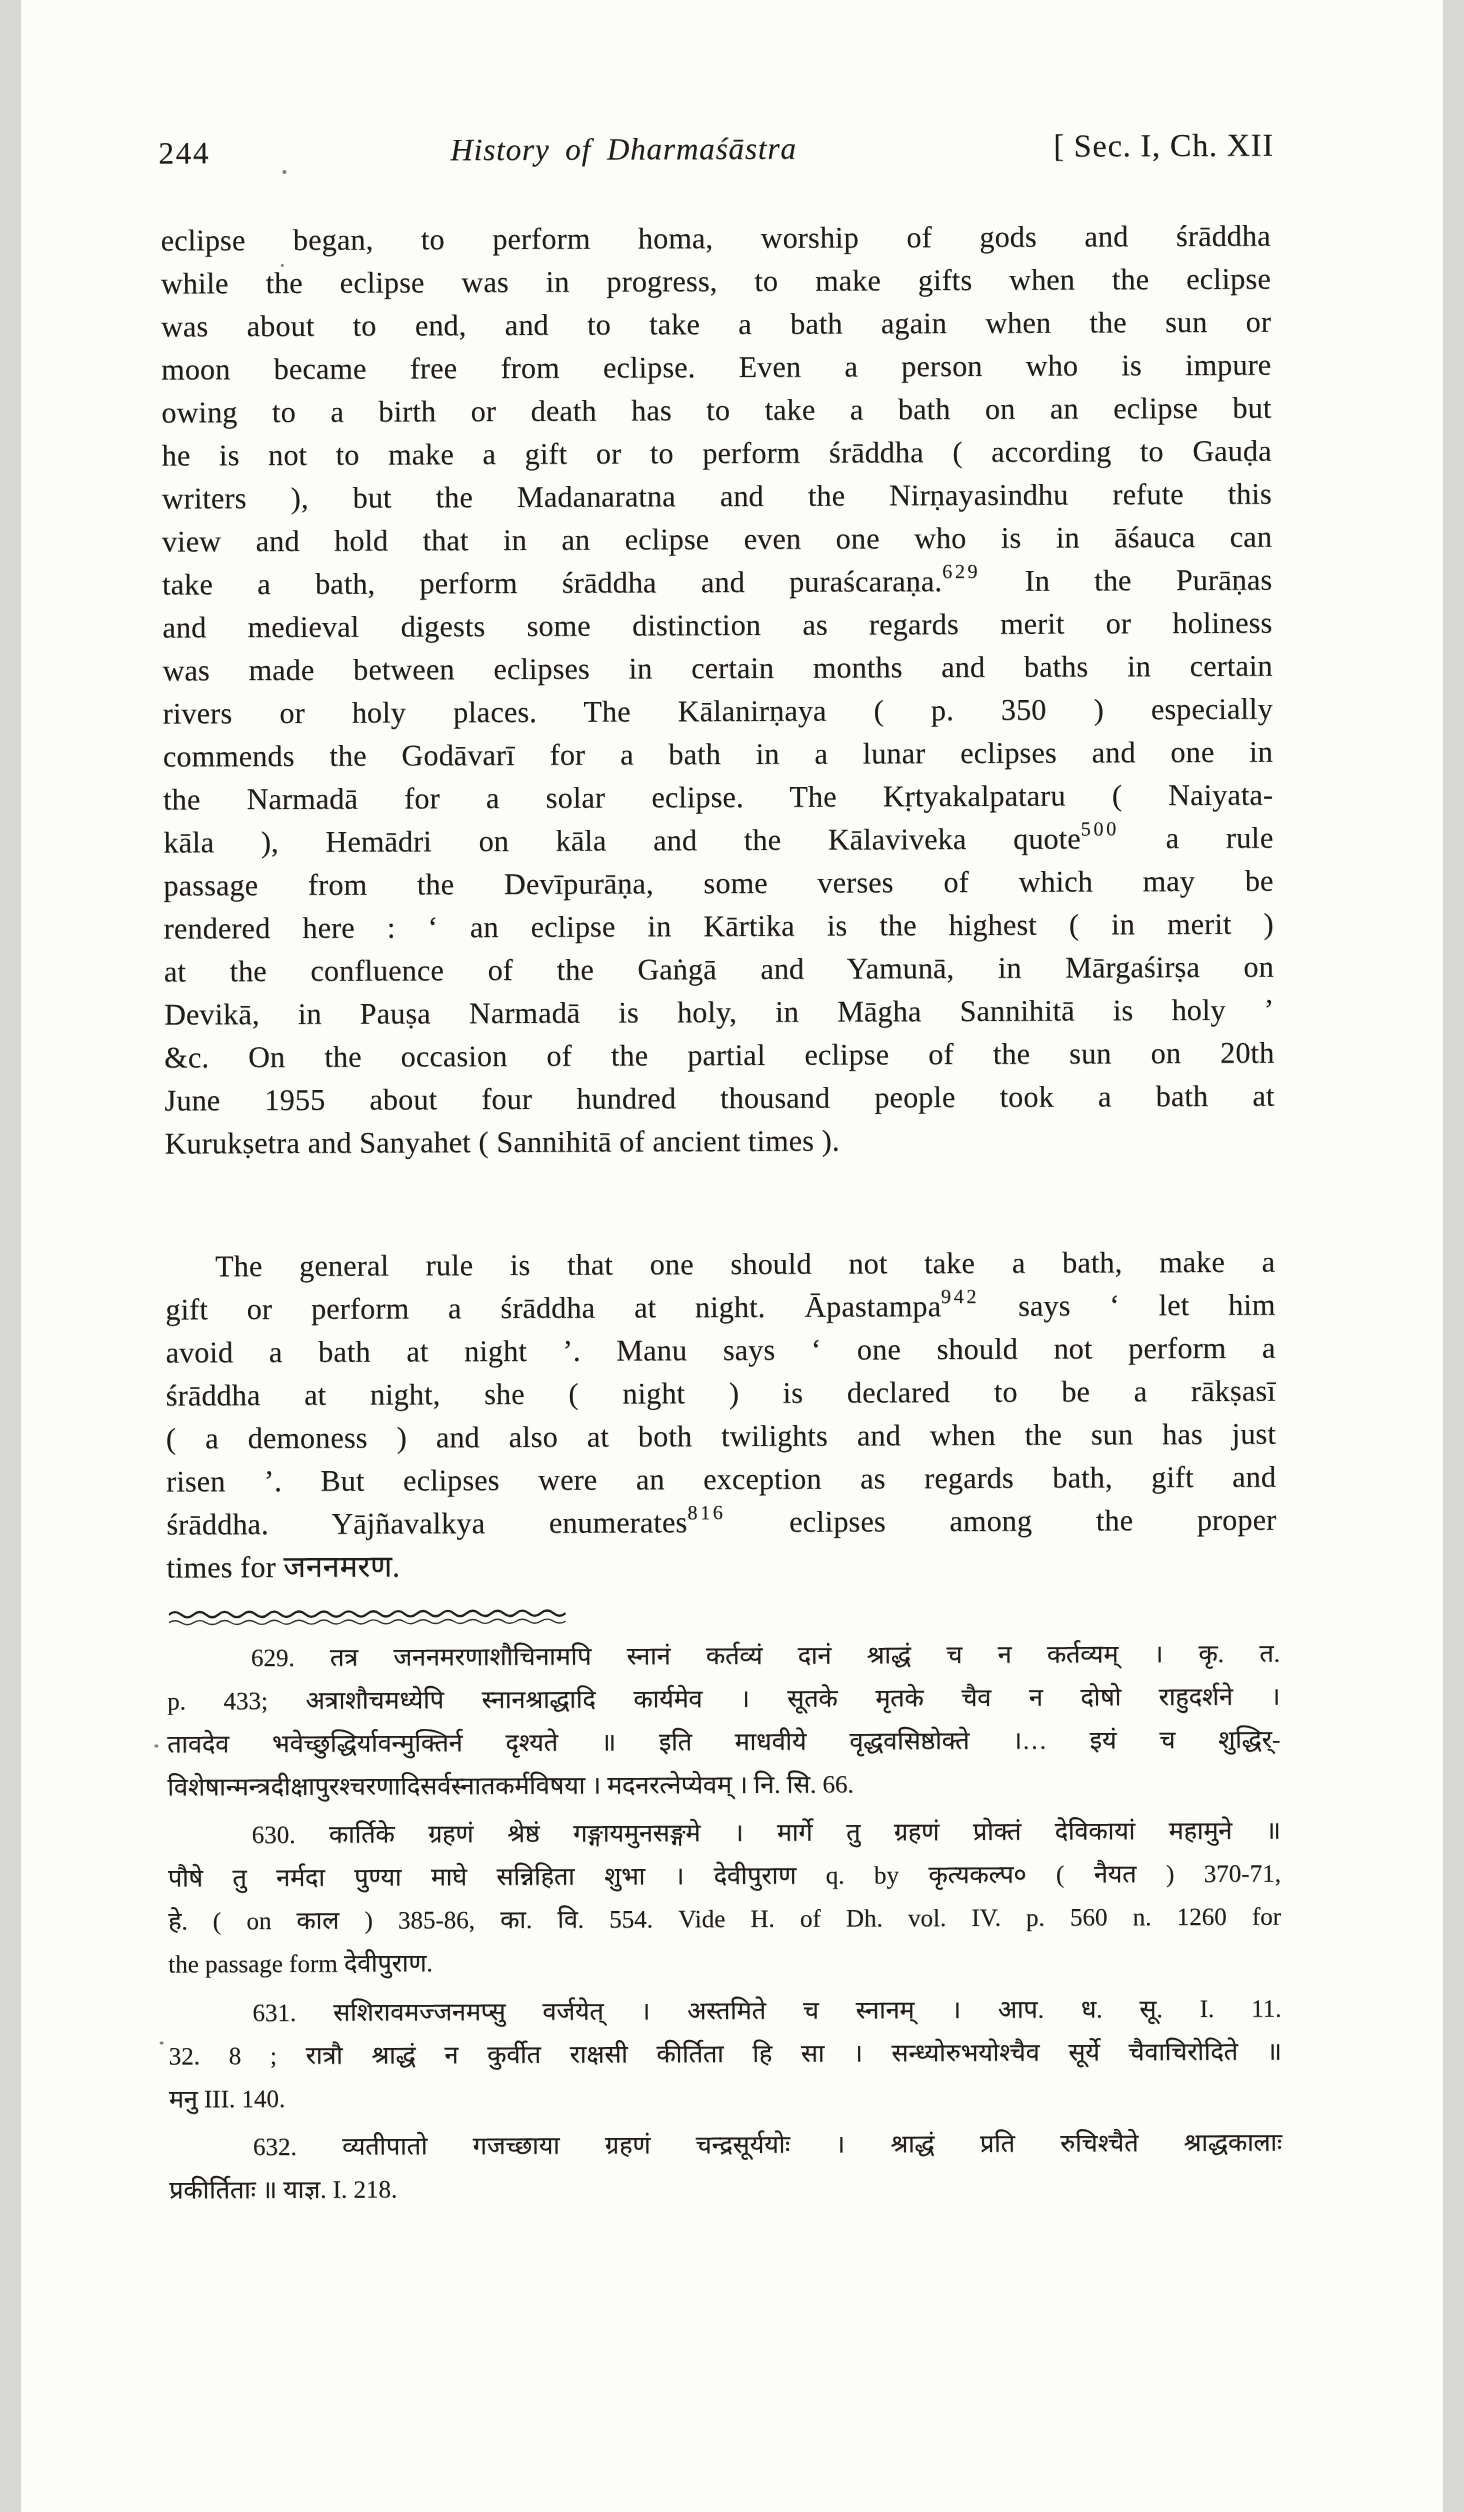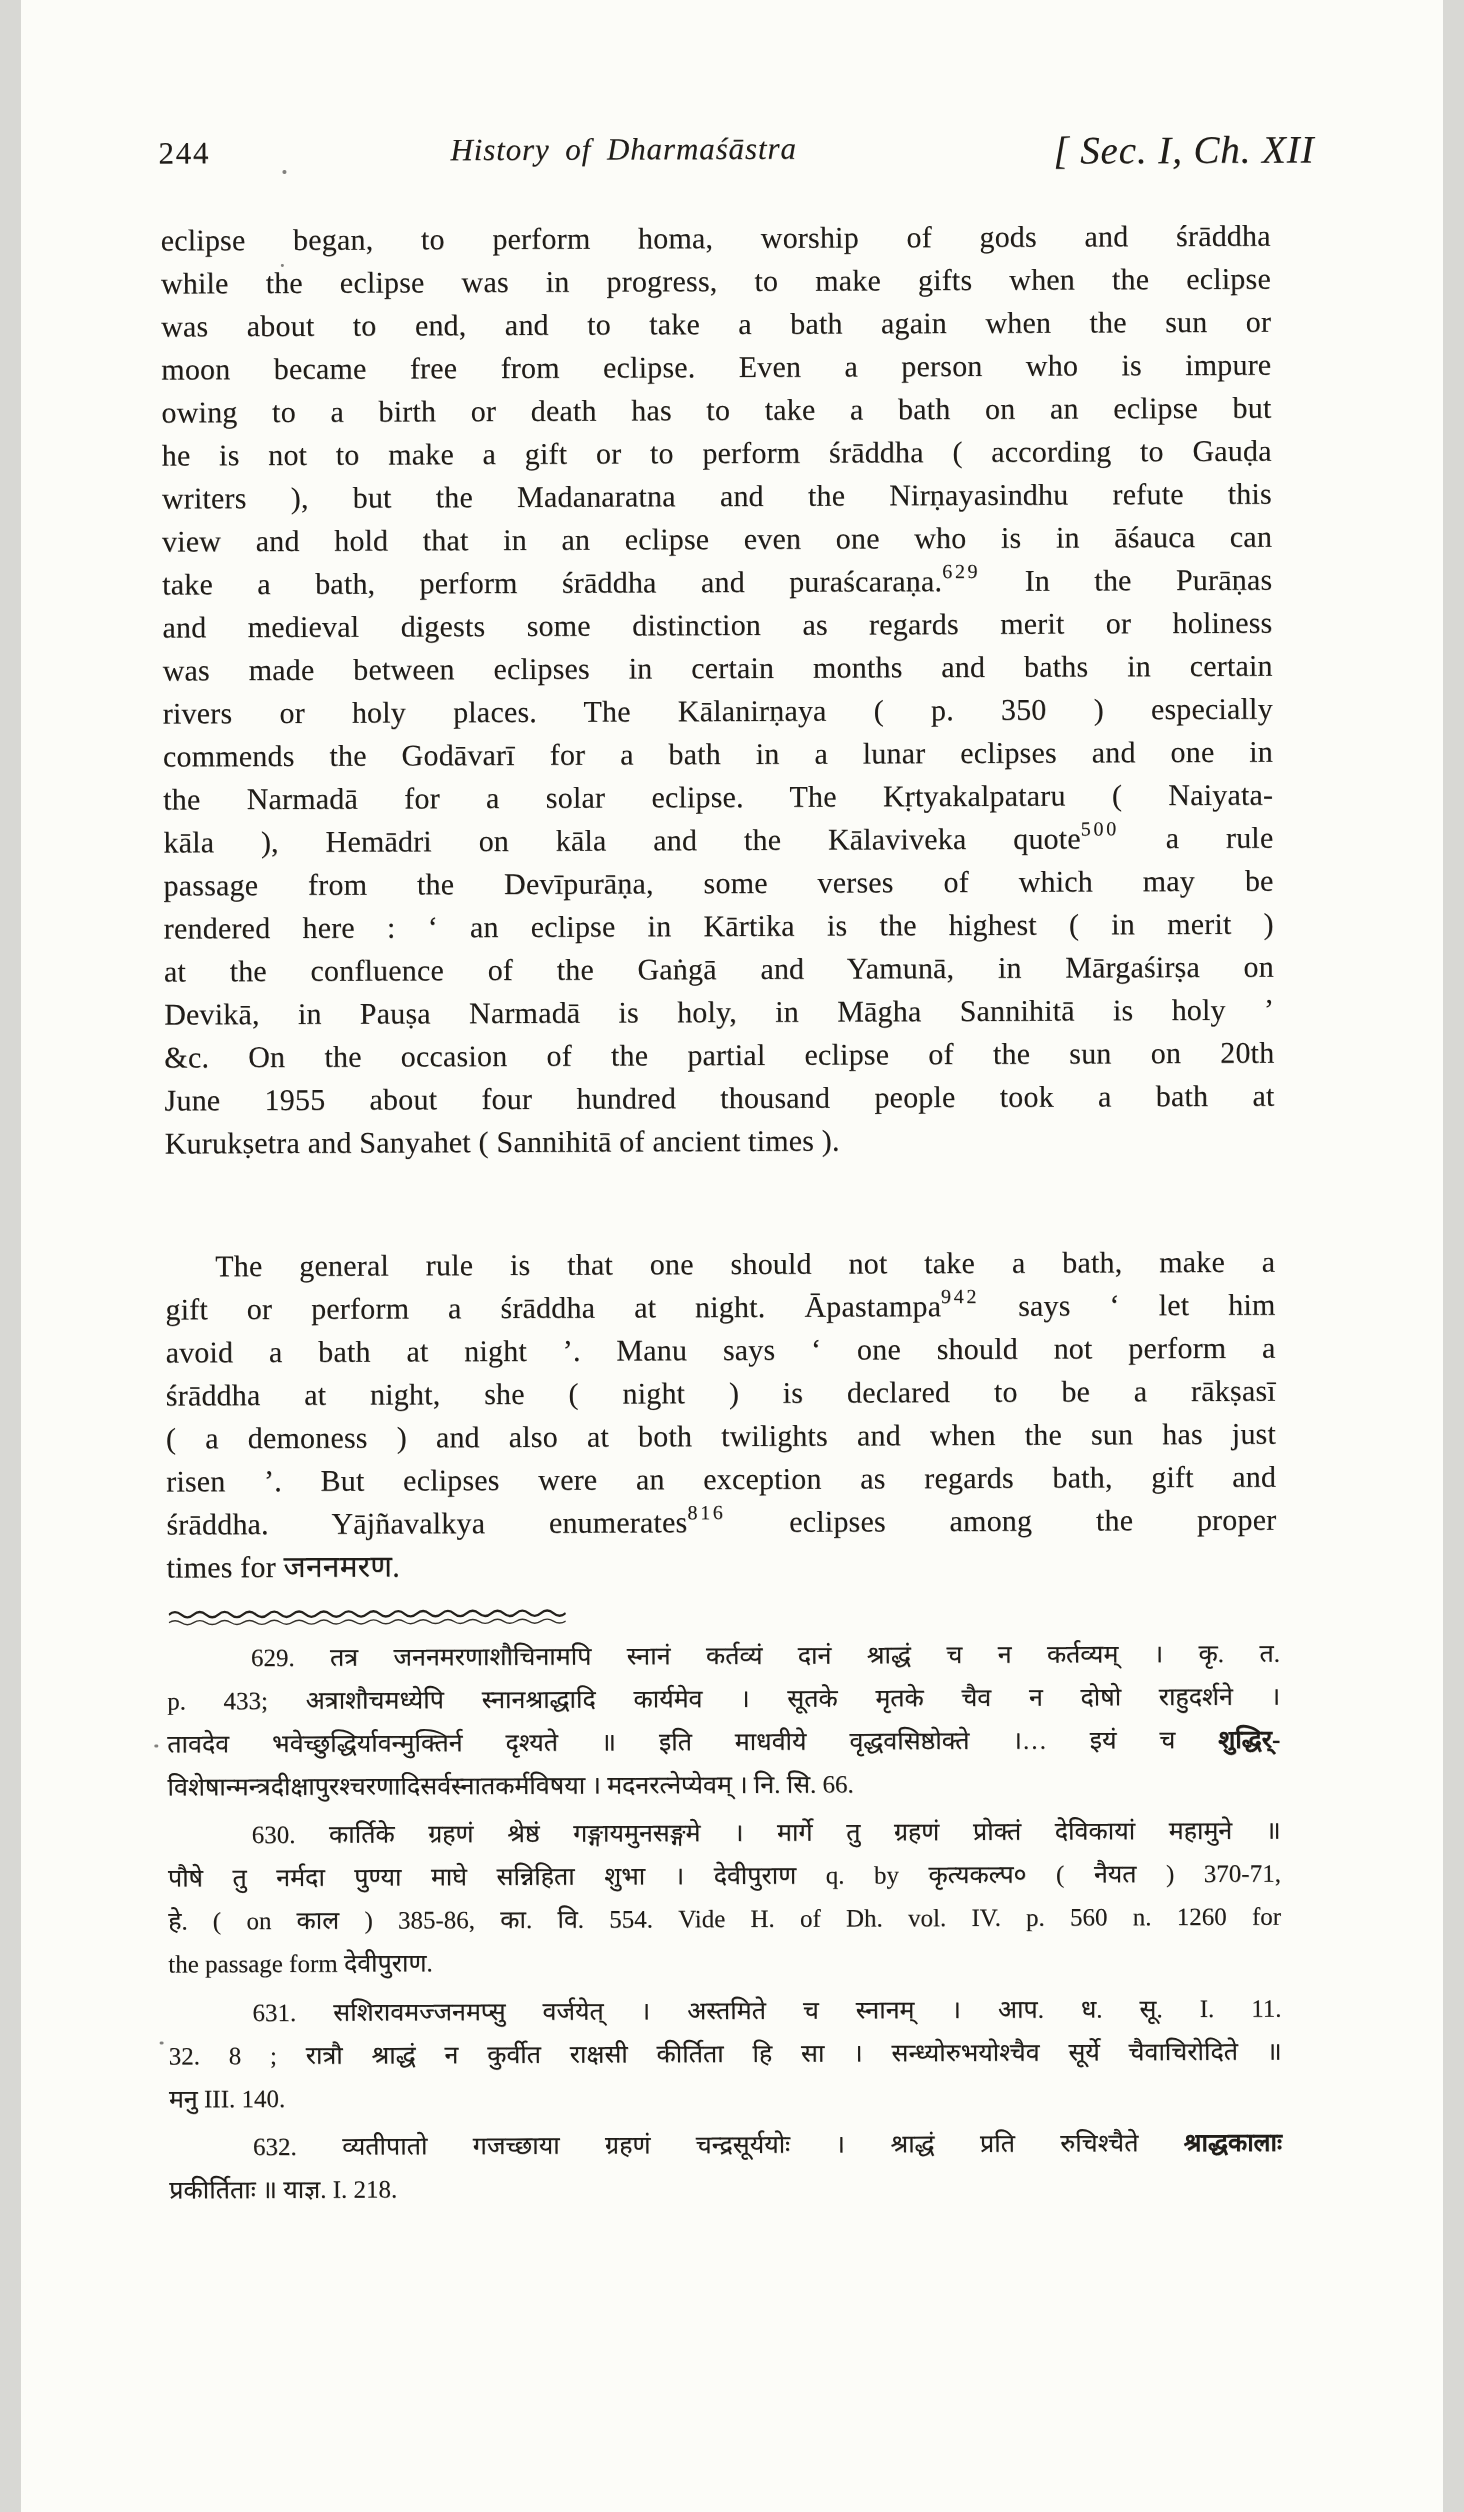--- a/index.html
+++ b/index.html
@@ -5,39 +5,39 @@
   html,body{margin:0;padding:0;background:#d8d8d4;}
   .page{
     position:relative;width:1422px;height:2512px;margin:0 auto;
     background:#fcfcf8;overflow:hidden;color:#201d19;
     font-family:"Liberation Serif","DejaVu Serif","DejaVu Sans",serif;
   }
   .tilt{position:absolute;inset:0;transform:rotate(-0.25deg);transform-origin:50% 30%;}
   
   .hdr-num{position:absolute;left:140px;top:133px;font-size:31px;letter-spacing:1.8px;}
   .hdr-title{position:absolute;left:432px;top:131px;font-size:31px;font-style:italic;letter-spacing:0.9px;word-spacing:7px;}
-  .hdr-sec{position:absolute;left:1035px;top:129px;font-size:39px;letter-spacing:0.9px;font-style:italic;}
+  .hdr-sec{position:absolute;left:1035px;top:129px;font-size:32px;letter-spacing:0.9px;}
   
   .body-block{position:absolute;left:142px;top:216px;width:1110px;font-size:30px;letter-spacing:0.2px;}
   .line{line-height:43px;height:43px;text-align:justify;text-align-last:justify;}
   .line.last{text-align-last:left;}
   .para2{margin-top:80px;}
   .para2 .line.first{text-indent:50px;}
   sup{font-size:20px;letter-spacing:2.7px;line-height:0;position:relative;top:-1.8px;vertical-align:super;}
   
   .tilt{text-shadow:0.3px 0.4px 0.5px rgba(25,22,18,.38);}
   
   .fn-rule{position:absolute;left:144px;top:1607px;width:397px;height:19.5px;}
   
   .fn-block{position:absolute;left:142px;top:1634px;width:1113px;font-size:25px;
             font-family:"Liberation Serif","DejaVu Sans",serif;}
   .fn-block .line{line-height:43px;height:43px;}
   .footnote .line.first{text-indent:84px;}
   .footnote + .footnote{margin-top:5.3px;}
-  .b{font-weight:bold;}
+  .b{font-weight:normal;}
   
   .speck{position:absolute;background:rgba(30,28,25,.55);border-radius:50%;}
   .s1{left:264px;top:168px;width:3.5px;height:3.5px;}
   .s2{left:262px;top:262px;width:2.7px;height:2.7px;}
   .s3{left:129px;top:1742px;width:3.5px;height:2.7px;}
   .s4{left:133px;top:2039px;width:4.4px;height:2.7px;}
 </style>
 </head>
 <body>
 

